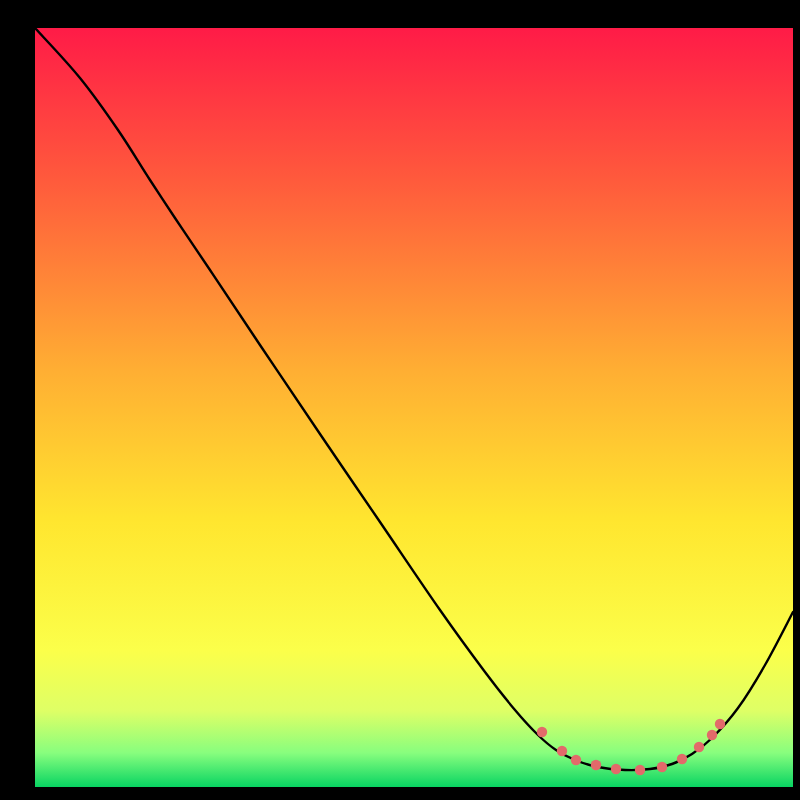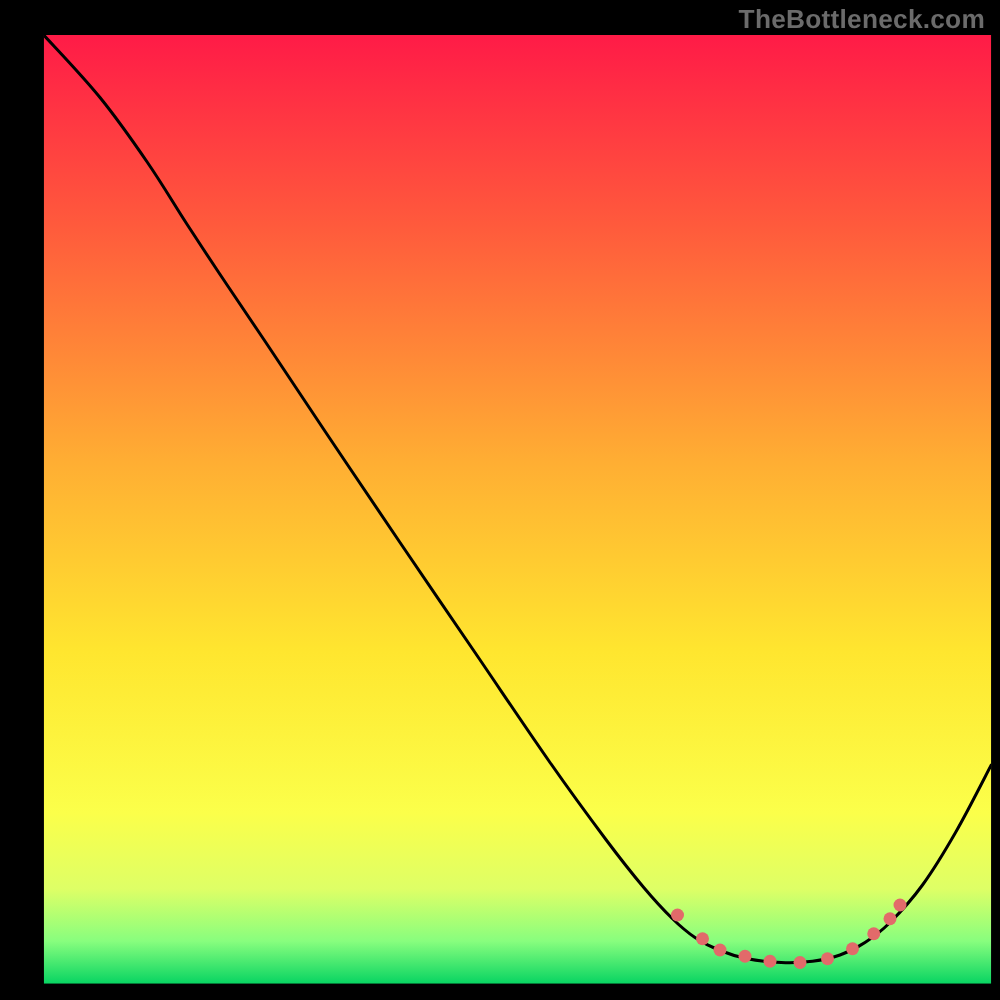--- a/index.html
+++ b/index.html
@@ -31,21 +31,20 @@
   svg {
     position: absolute;
     left: 0;
     top: 0;
   }
 </style>
 </head>
 <body>
 <div class="frame">
 
-<div class="watermark">TheBottleneck.com</div>
 
 <svg width="800" height="800">
   <defs>
     <linearGradient id="bg-grad" x1="0" y1="0" x2="0" y2="1">
           <stop offset="0%" stop-color="#ff1b47"></stop>
           <stop offset="20%" stop-color="#ff5a3c"></stop>
           <stop offset="45%" stop-color="#ffae33"></stop>
           <stop offset="65%" stop-color="#ffe62f"></stop>
           <stop offset="82%" stop-color="#fbff4a"></stop>
           <stop offset="90%" stop-color="#deff66"></stop>

